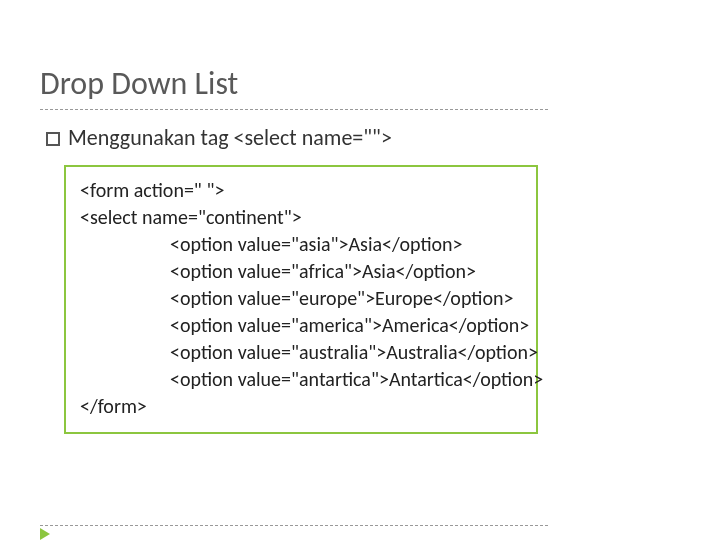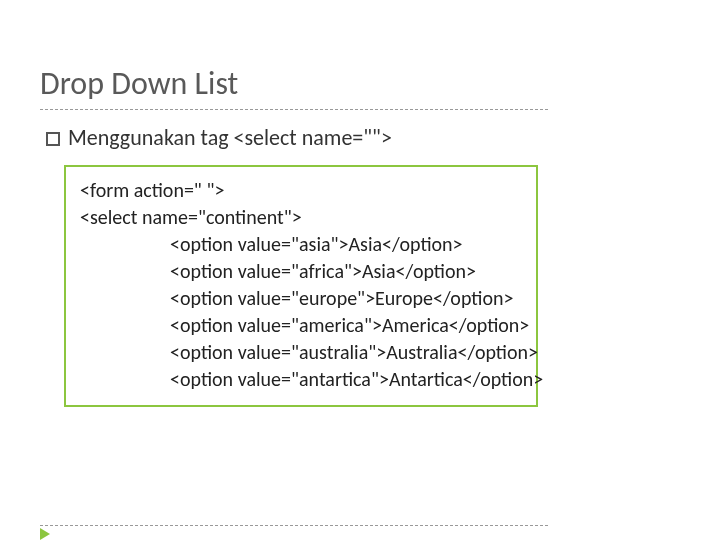--- a/index.html
+++ b/index.html
@@ -80,17 +80,18 @@
 
   <div class="codebox">
     <div class="line">&lt;form action=" "&gt;</div>
     <div class="line">&lt;select name="continent"&gt;</div>
     <div class="line"><span class="indent">&lt;option value="asia"&gt;Asia&lt;/option&gt;</span></div>
     <div class="line"><span class="indent">&lt;option value="africa"&gt;Asia&lt;/option&gt;</span></div>
     <div class="line"><span class="indent">&lt;option value="europe"&gt;Europe&lt;/option&gt;</span></div>
     <div class="line"><span class="indent">&lt;option value="america"&gt;America&lt;/option&gt;</span></div>
     <div class="line"><span class="indent">&lt;option value="australia"&gt;Australia&lt;/option&gt;</span></div>
     <div class="line"><span class="indent">&lt;option value="antartica"&gt;Antartica&lt;/option&gt;</span></div>
+    <div class="line">&lt;/form&gt;</div>
   </div>
 
   <hr class="rule-bottom">
   <div class="corner-mark"></div>
 </div>
 
 </body></html>

